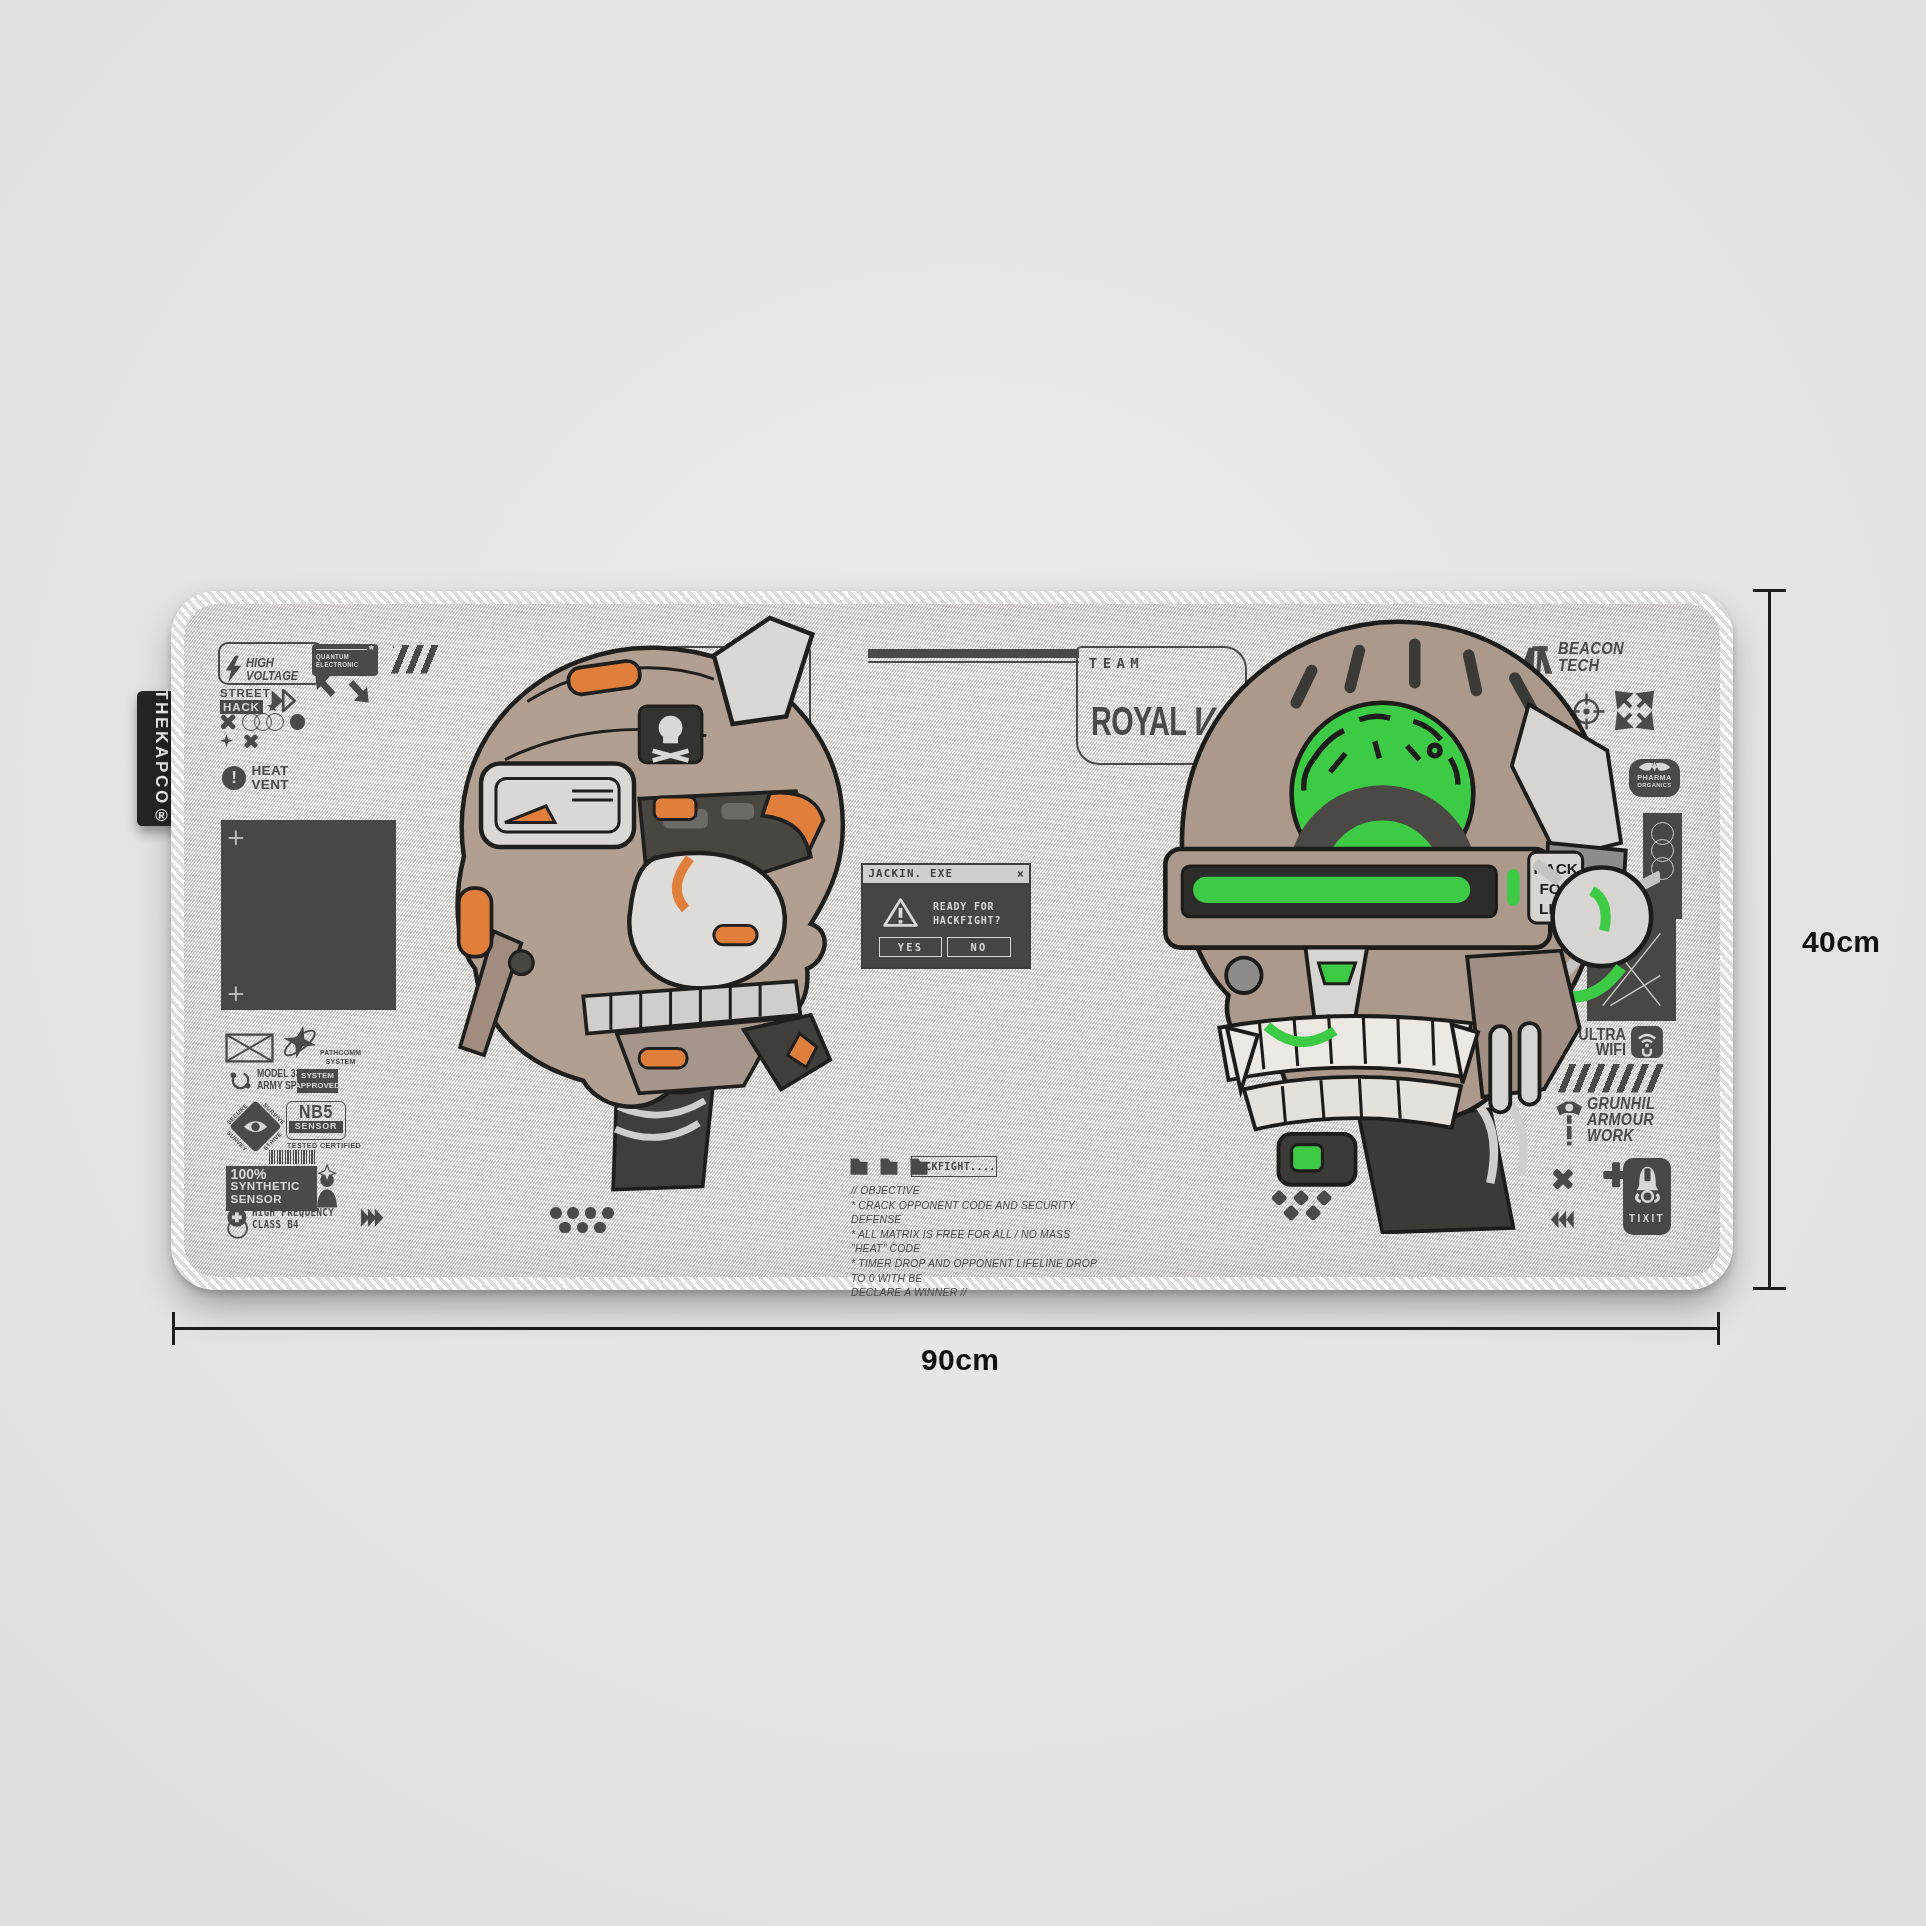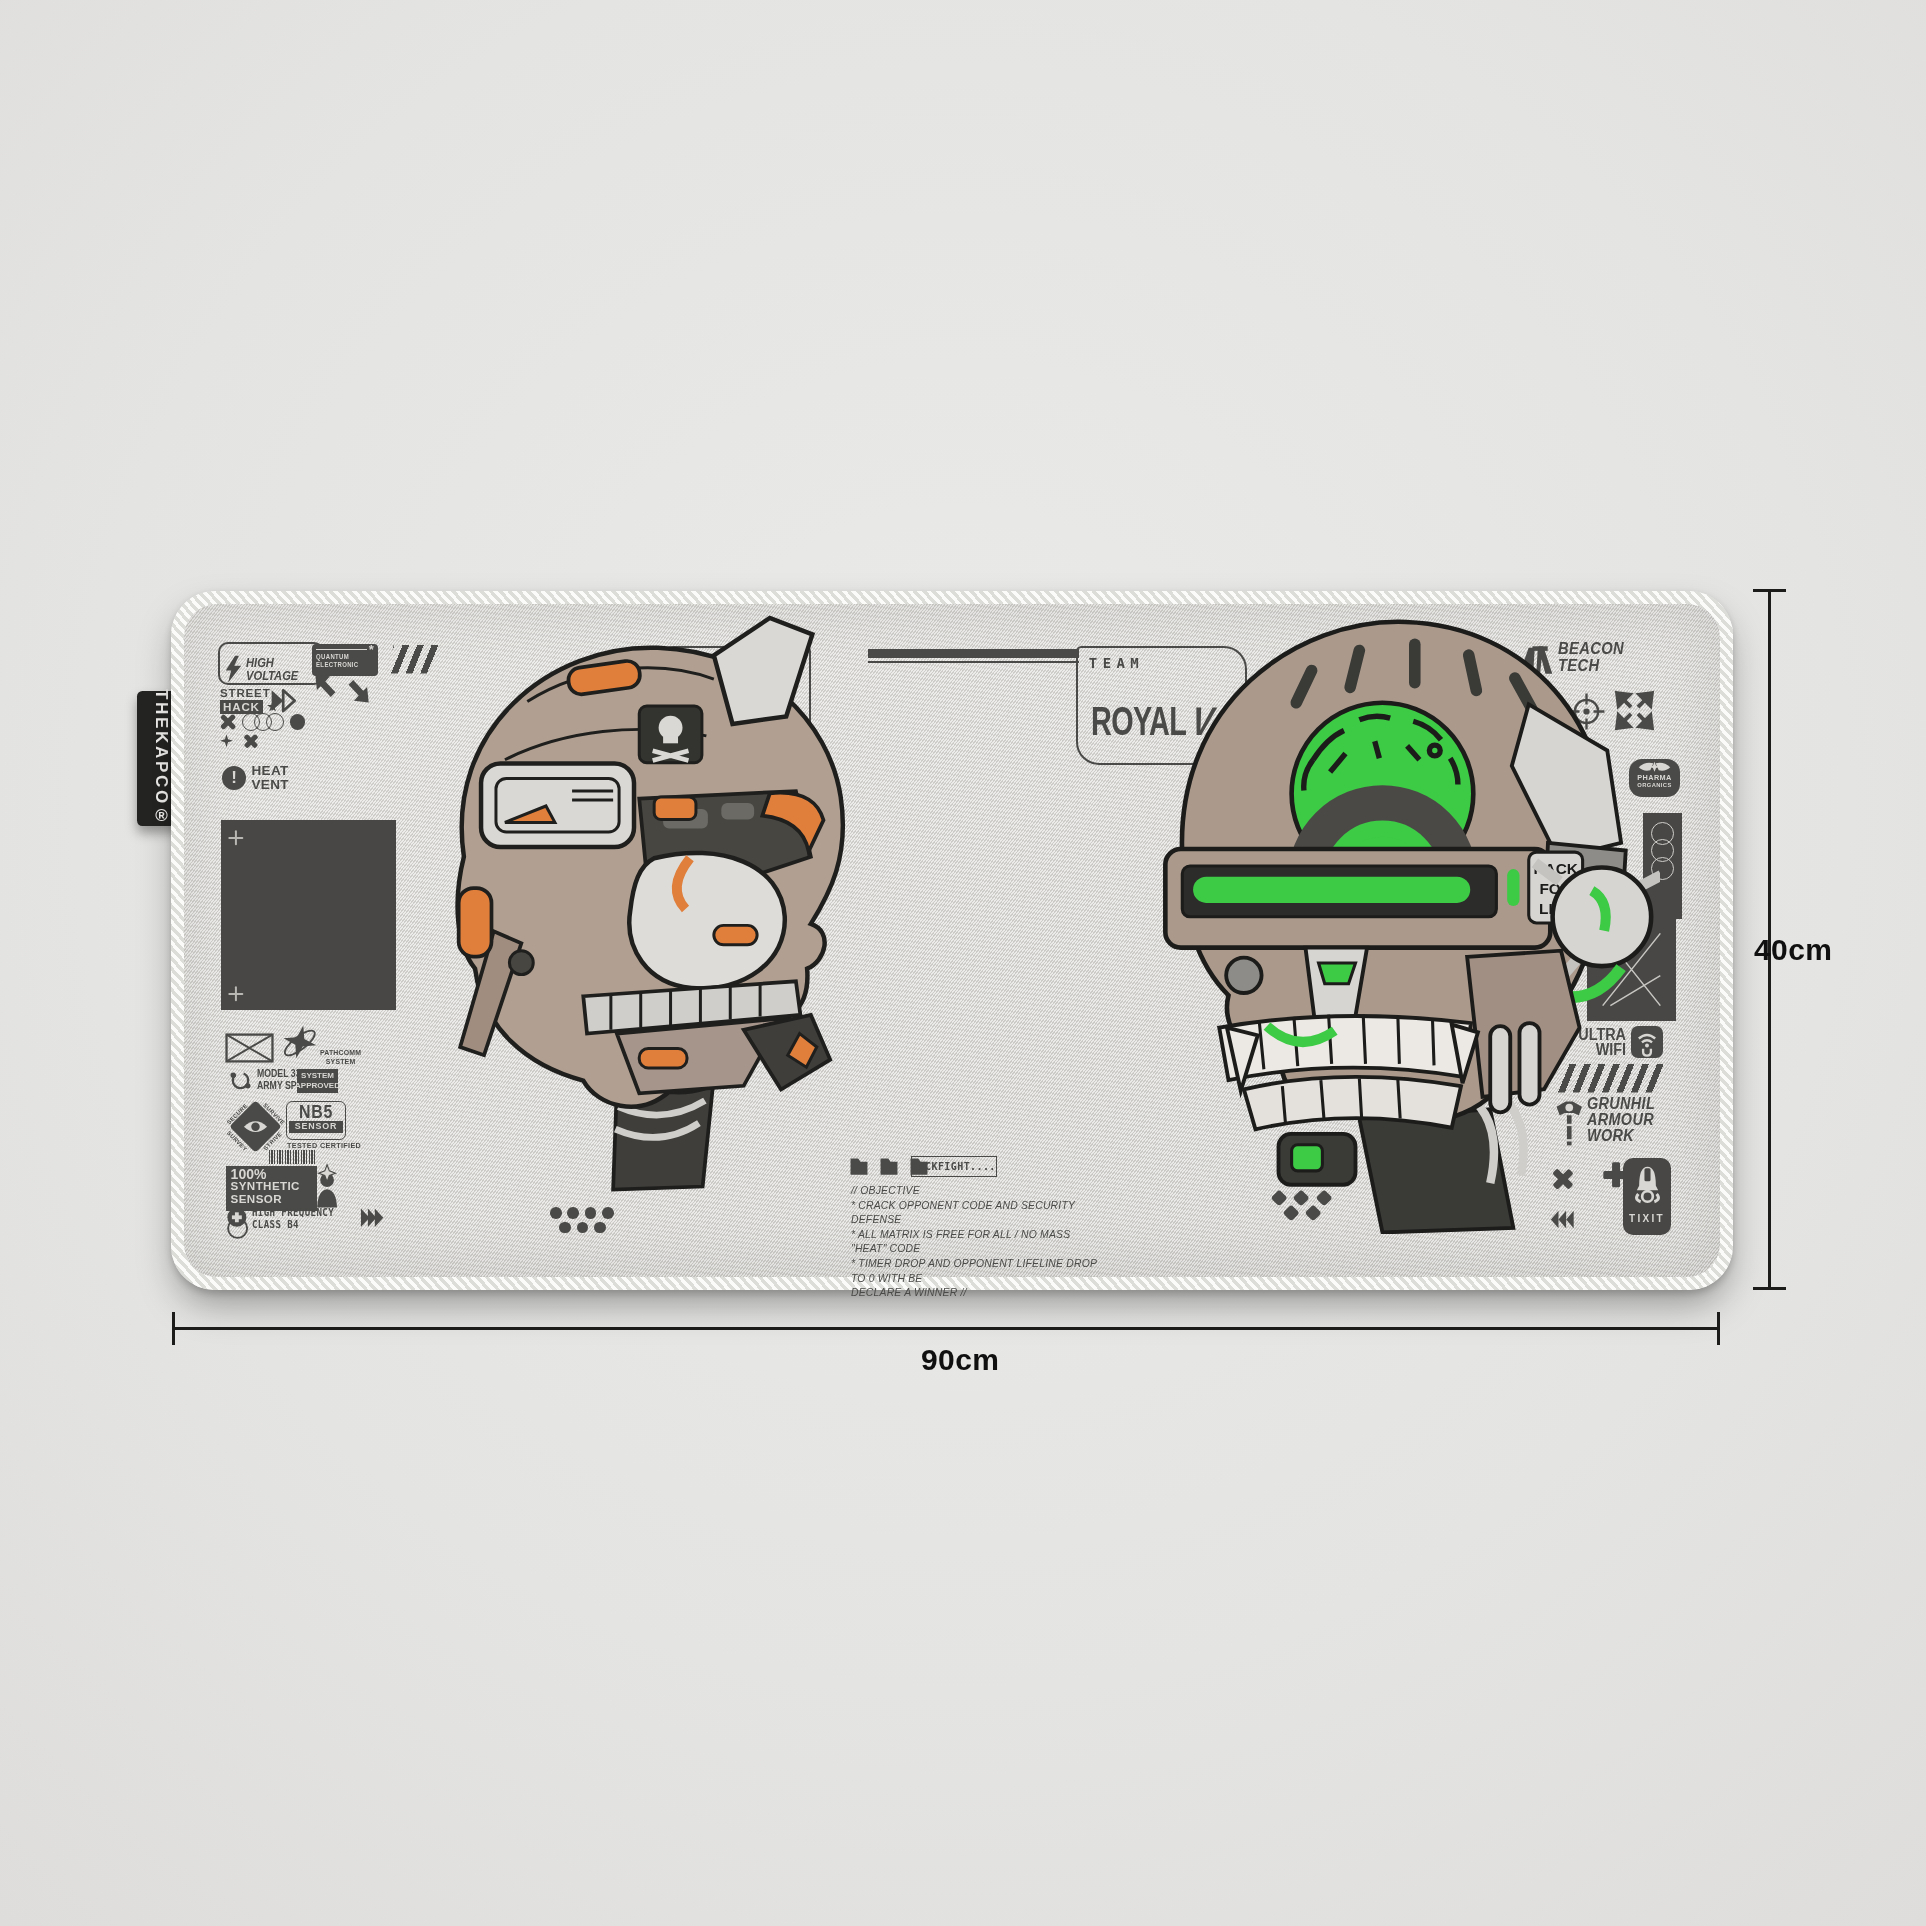--- a/index.html
+++ b/index.html
@@ -227,20 +227,41 @@
 
       <div class="abs" data-name="team-royal-box" style="left:905px;top:55px;width:167px;height:115px;border:2.7px solid #4a4a48;border-radius:5.4px 23px 35px 23px;">
         <span class="mono" style="position:absolute;left:10.8px;top:7px;font-weight:800;font-size:14px;letter-spacing:5.4px;" data-name="team-label">TEAM</span>
         <div style="position:absolute;left:13px;top:53px;display:flex;align-items:flex-start;">
           <span style="font-weight:900;font-size:40px;line-height:40px;letter-spacing:-0.8px;transform:scaleX(.72);transform-origin:left top;white-space:nowrap;" data-name="royal-label">ROYAL</span>
           <span style="font-weight:900;font-size:40px;line-height:40px;margin-left:-25.4px;transform:skewX(-16deg) scaleX(.8);transform-origin:left top;" data-name="royal-v-label">V</span>
         </div>
       </div>
 
       
+      <div class="abs" data-name="jackin-dialog" style="left:690px;top:272px;width:166px;height:102px;border:2.3px solid #3f3f3d;background:#454543;">
+        <div style="height:17.7px;background:#d0cfcc;display:flex;align-items:center;justify-content:space-between;padding:0 5.4px;border-bottom:2.3px solid #3f3f3d;">
+          <span class="mono" style="font-weight:800;font-size:10.8px;letter-spacing:1.2px;color:#3f3f3d;" data-name="dialog-title">JACKIN. EXE</span>
+          <span class="mono" style="font-weight:800;font-size:11.6px;color:#3f3f3d;" data-name="close-icon">×</span>
+        </div>
+        <svg style="position:absolute;left:20px;top:32px;" width="35" height="31" viewBox="0 0 92 80" data-name="warning-icon">
+          <polygon points="46,6 88,74 4,74" fill="none" stroke="#d8d7d4" stroke-width="7" stroke-linejoin="round"></polygon>
+          <rect x="41" y="28" width="10" height="26" fill="#d8d7d4"></rect>
+            <rect x="41" y="60" width="10" height="9" fill="#d8d7d4"></rect>
+        </svg>
+        <div class="mono" style="position:absolute;left:70px;top:35px;color:#d8d7d4;font-weight:800;font-size:10px;line-height:14px;letter-spacing:0.8px;">
+          <div data-name="dialog-message-line1">READY FOR</div>
+          <div data-name="dialog-message-line2">HACKFIGHT?</div>
+        </div>
+        <div class="mono" data-name="yes-button" style="position:absolute;left:16px;top:72px;width:61px;height:17.7px;border:1.5px solid #d8d7d4;display:flex;align-items:center;justify-content:center;color:#d8d7d4;font-weight:800;font-size:10.4px;letter-spacing:2.3px;">
+            <span data-name="yes-label">YES</span>
+          </div>
+        <div class="mono" data-name="no-button" style="position:absolute;left:84px;top:72px;width:62px;height:17.7px;border:1.5px solid #d8d7d4;display:flex;align-items:center;justify-content:center;color:#d8d7d4;font-weight:800;font-size:10.4px;letter-spacing:2.3px;">
+            <span data-name="no-label">NO</span>
+          </div>
+      </div>
 
       
       <div class="abs" data-name="folders-row" style="left:678px;top:566px;display:flex;gap:10px;">
         <svg width="20" height="18.5" viewBox="0 0 52 48" data-name="folder-icon">
             <path d="M4 46 V4 H24 L30 12 H48 V46 Z" fill="#4a4a48"></path>
           </svg>
         <svg width="20" height="18.5" viewBox="0 0 52 48" data-name="folder-icon">
             <path d="M4 46 V4 H24 L30 12 H48 V46 Z" fill="#4a4a48"></path>
           </svg>
         <svg width="20" height="18.5" viewBox="0 0 52 48" data-name="folder-icon">
@@ -478,21 +499,21 @@
         <rect x="195" y="700" width="100" height="66" rx="16" fill="#3a3a37" stroke="#1c1c1b" stroke-width="5"></rect>
         <rect x="212" y="714" width="40" height="34" rx="8" fill="#3dca45" stroke="#1c1c1b" stroke-width="4"></rect>
       </svg>
 
     </div>
   </div>
 
   <div class="dimline" data-name="height-dimension-line" style="left:1768px;top:590px;width:2.7px;height:699px;"></div>
   <div class="dimline" data-name="height-dimension-tick-top" style="left:1753px;top:589px;width:33px;height:2.7px;"></div>
   <div class="dimline" data-name="height-dimension-tick-bottom" style="left:1753px;top:1287px;width:33px;height:2.7px;"></div>
-  <div class="dimlabel" data-name="height-dimension-label" style="left:1754px;top:925px;margin-top:8px;">40cm</div>
+  <div class="dimlabel" data-name="height-dimension-label" style="left:1802px;top:925px;">40cm</div>
 
   <div class="dimline" data-name="width-dimension-line" style="left:173px;top:1327px;width:1547px;height:2.7px;"></div>
   <div class="dimline" data-name="width-dimension-tick-left" style="left:172px;top:1312px;width:2.7px;height:33px;"></div>
   <div class="dimline" data-name="width-dimension-tick-right" style="left:1717px;top:1312px;width:2.7px;height:33px;"></div>
   <div class="dimlabel" data-name="width-dimension-label" style="left:921px;top:1343px;">90cm</div>
 
 </div>
 
 
 </body></html>

